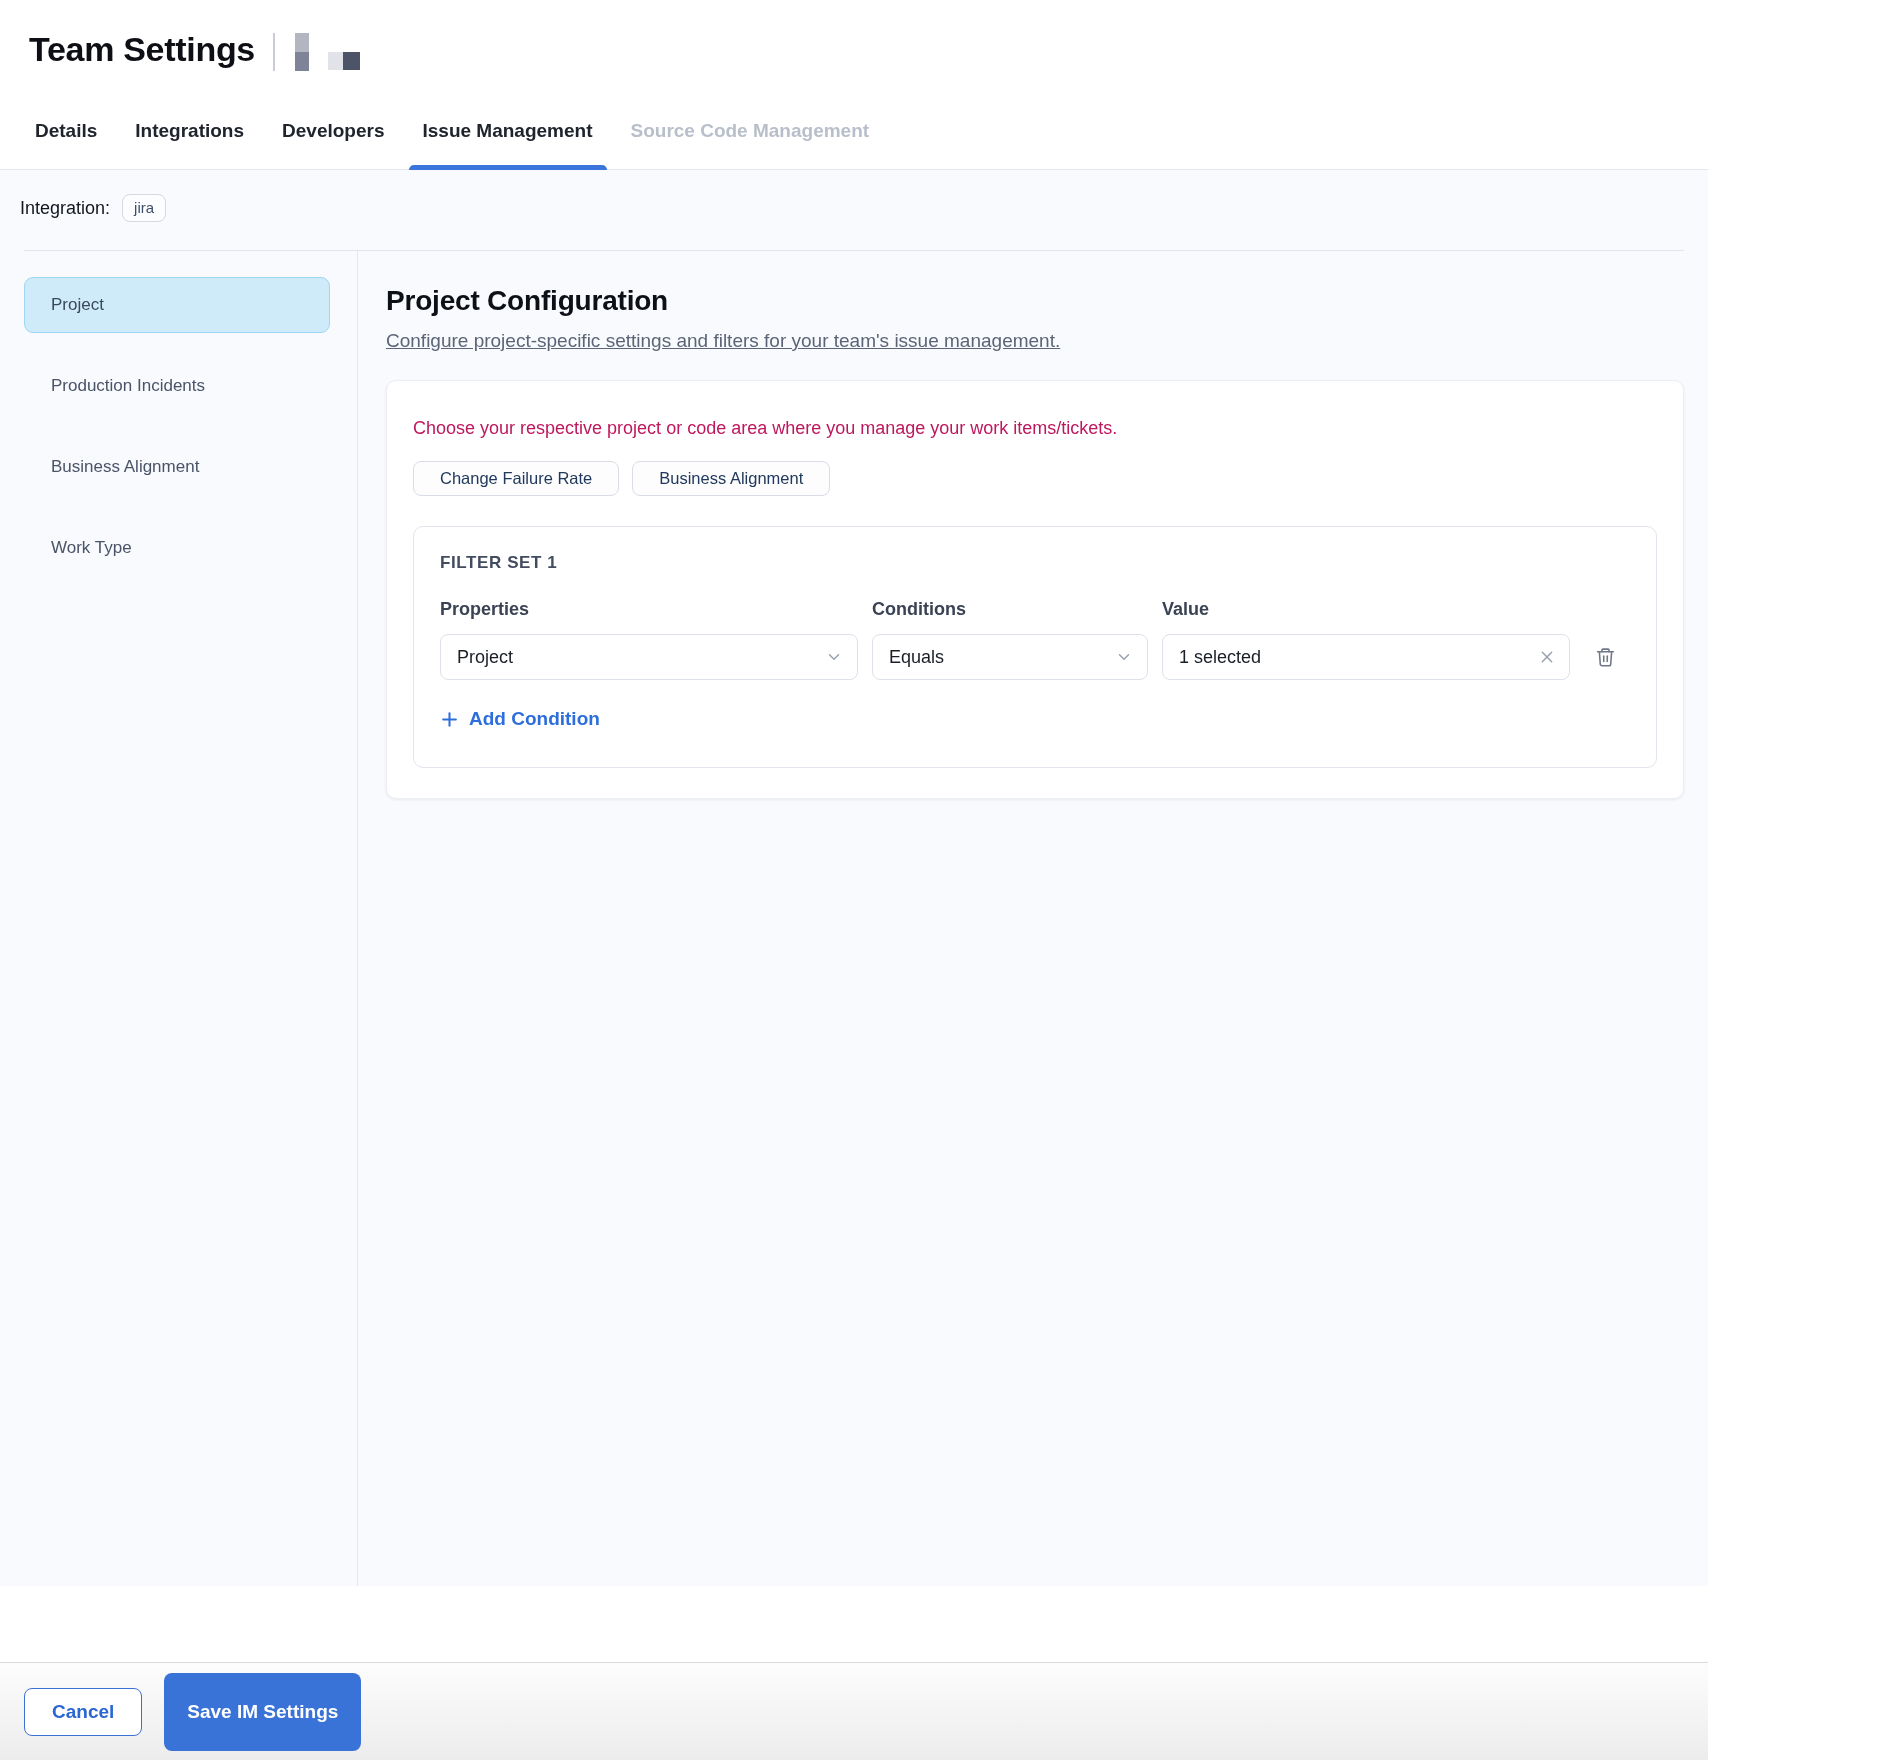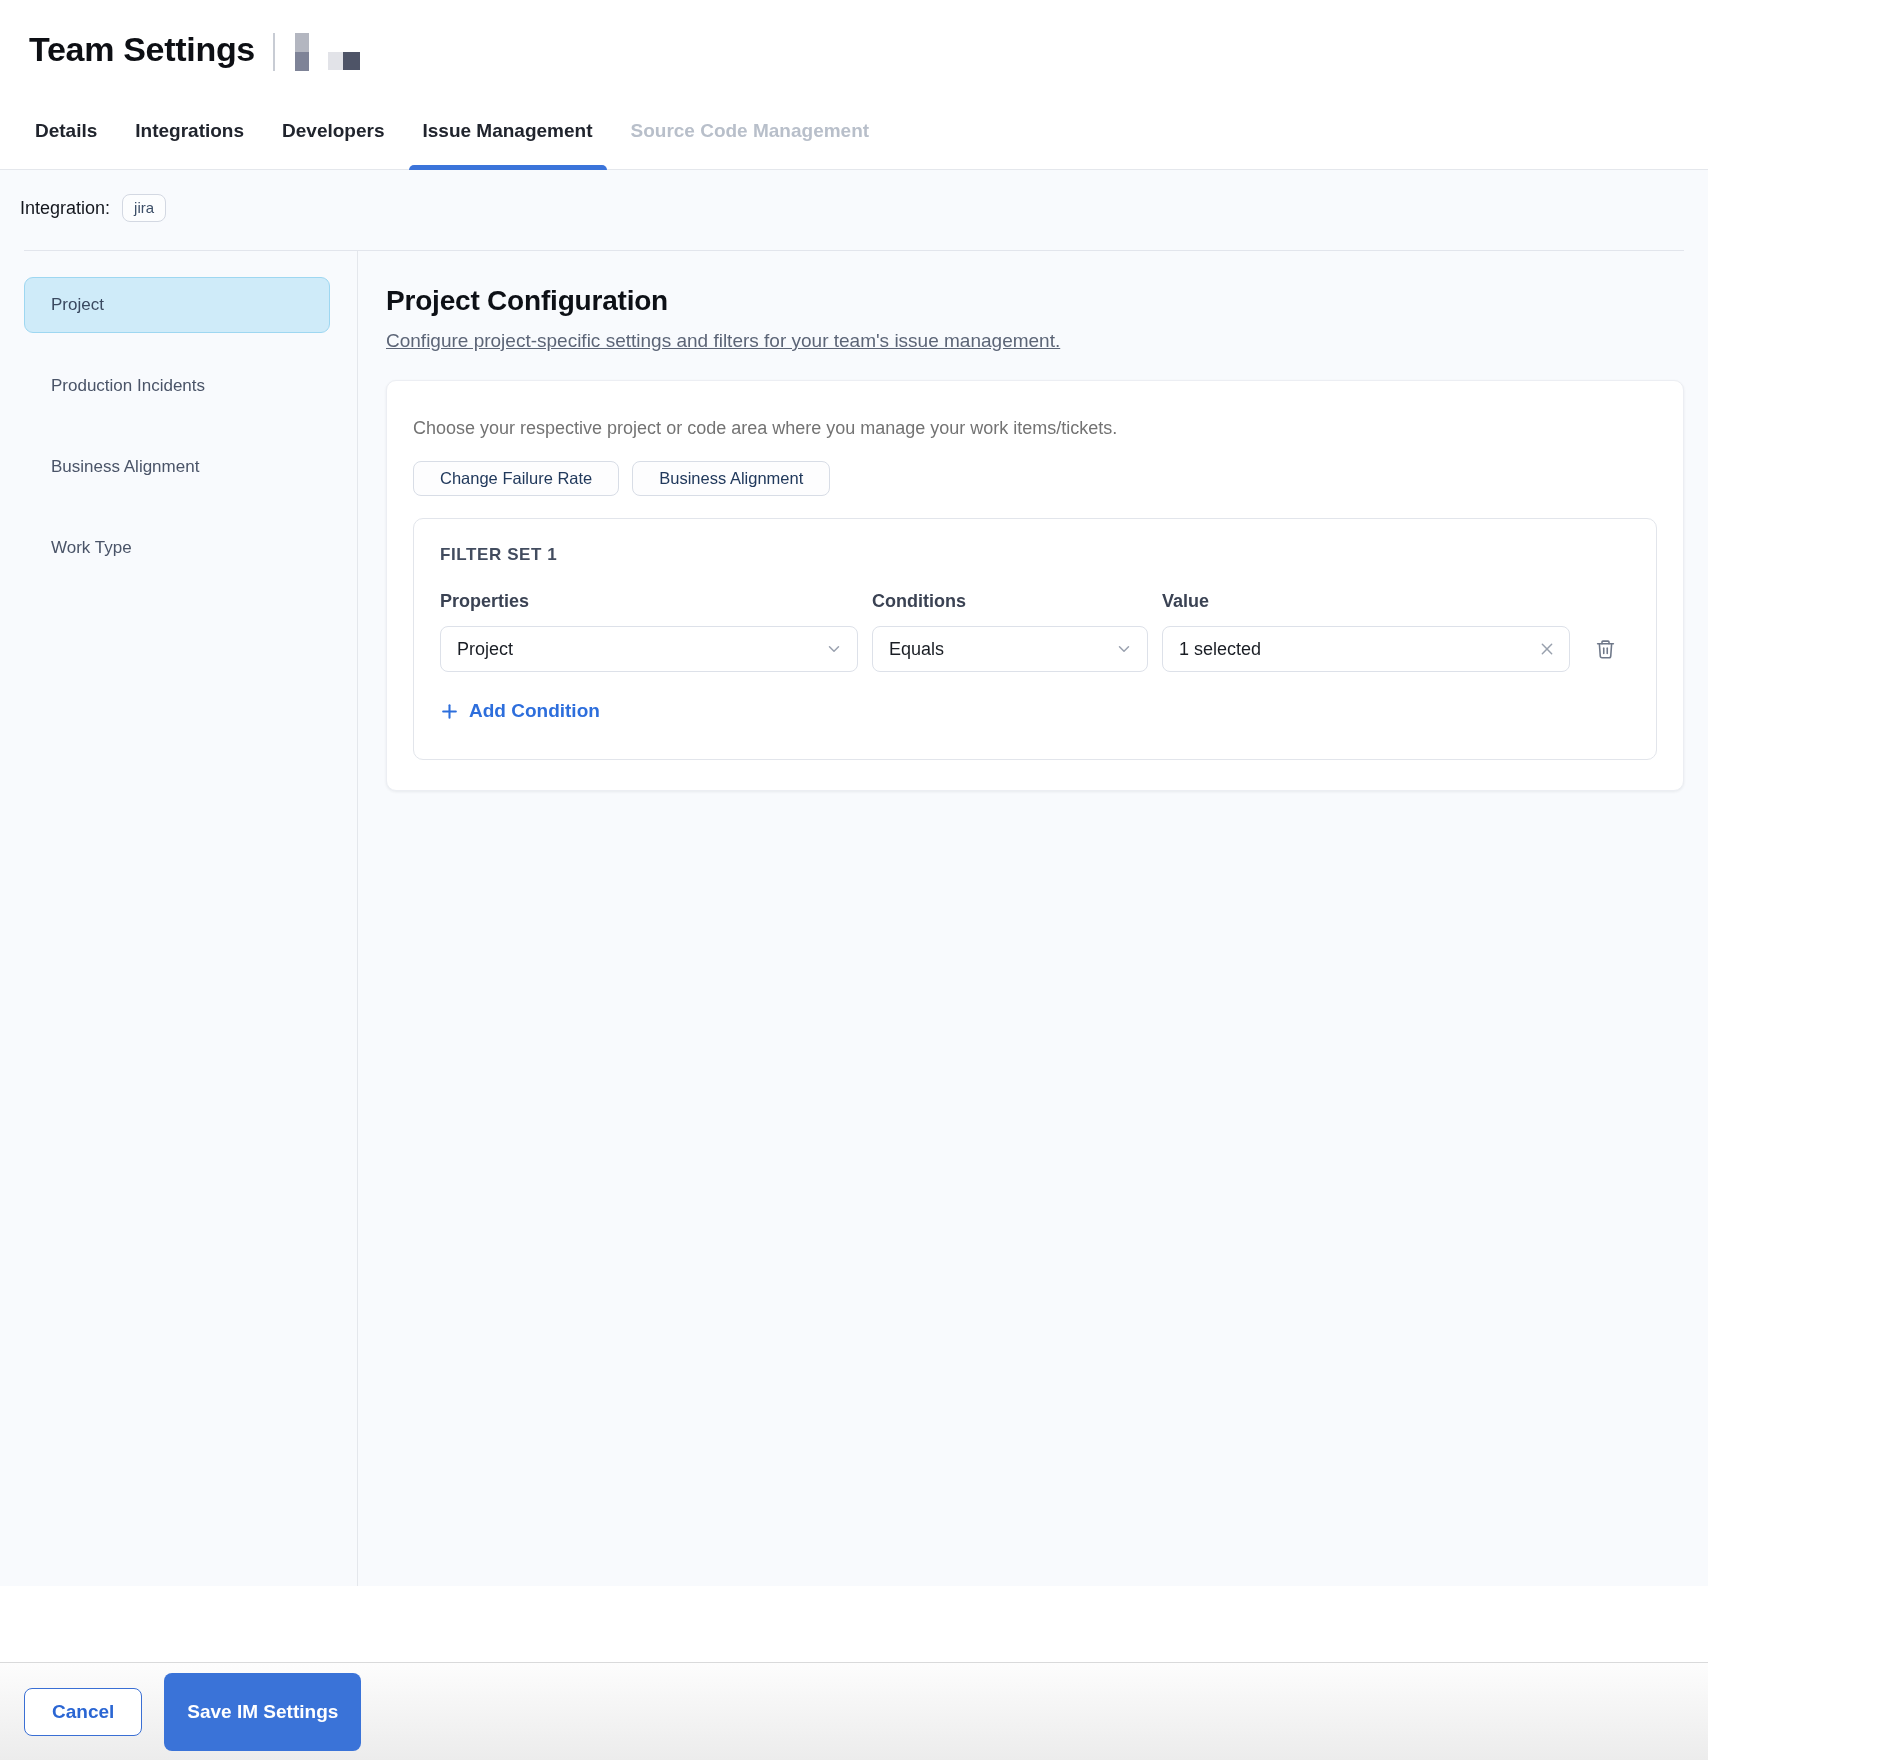--- a/index.html
+++ b/index.html
@@ -36,26 +36,26 @@
   .sidebar { width:358px; border-right:1px solid #e4e7ec; padding-top:26px; }
   .side-item { margin:0 27px 25px 24px; height:56px; display:flex; align-items:center; padding:0 26px; border-radius:9px; font-size:17px; color:#4a5468; cursor:pointer; border:1px solid transparent; }
   .side-item.active { background:#cfebf9; border:1px solid #9ed7f1; color:#3a4960; }
 
   .content { flex:1; padding:34px 24px 0 28px; min-width:0; }
   .content-title { font-size:28px; font-weight:700; color:#0d1016; letter-spacing:-0.2px; }
   .content-subtitle { margin-top:13px; font-size:19px; color:#5c6577;text-decoration:underline; }
 
   .card { margin-top:28px; background:#ffffff; border:1px solid #eceef3; border-radius:10px; box-shadow:0 1px 3px rgba(16,24,40,.07); padding:28px 26px 30px; }
   .card-title { font-size:21px; font-weight:700; color:#0e1117; }
-  .card-desc { margin-top:9px; font-size:18px; color:#737373; }
+  .card-desc { margin-top:9px; font-size:18px; color:#be185d; }
 
   .chips { margin-top:22px; display:flex; gap:13px; }
   .chip { border:1px solid #d8dde6; border-radius:8px; padding:7px 26px; font-size:16.5px; font-weight:500; color:#21395c; background:#fdfdfe; cursor:pointer; white-space:nowrap; }
 
-  .filterset { margin-top:22px; border:1px solid #e2e5eb; border-radius:10px; padding:26px 26px 34px; background:#ffffff; }
+  .filterset { margin-top:30px; border:1px solid #e2e5eb; border-radius:10px; padding:26px 26px 34px; background:#ffffff; }
   .fs-title { font-size:17px; font-weight:800; color:#424c5f; letter-spacing:.6px; }
   .fs-grid { display:grid; grid-template-columns:418px 276px minmax(0,1fr) 46px; column-gap:14px; row-gap:14px; margin-top:26px; align-items:center; }
   .fs-label { font-size:18px; font-weight:600; color:#3a4253; }
   .selectbox, .valuebox { height:46px; border:1px solid #dde1e9; border-radius:8px; background:#fff; display:flex; align-items:center; justify-content:space-between; padding:0 14px 0 16px; font-size:18px; color:#191d24; cursor:pointer; }
   .chev { color:#9aa1af; display:flex; }
   .clear-x { color:#98a0ad; display:flex; cursor:pointer; }
   .trash-btn { width:42px; height:46px; display:flex; align-items:center; justify-content:center; background:none; border:none; cursor:pointer; color:#6f7889; }
   .add-condition { margin-top:28px; display:inline-flex; align-items:center; gap:10px; color:#2d6edc; font-size:19px; font-weight:700; background:none; border:none; cursor:pointer; }
 
   

